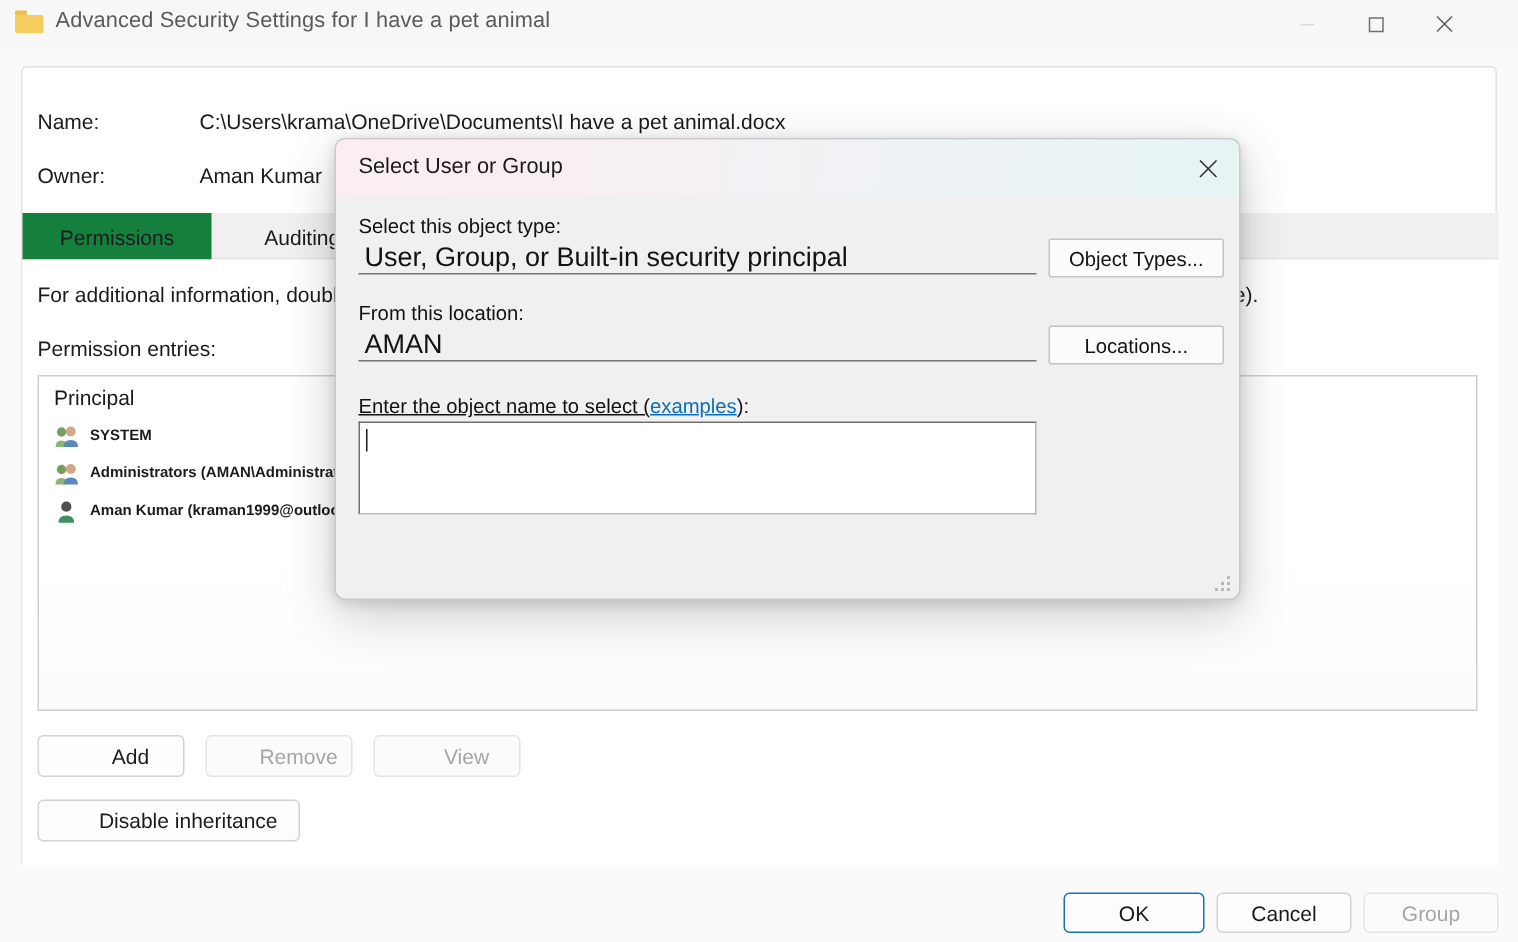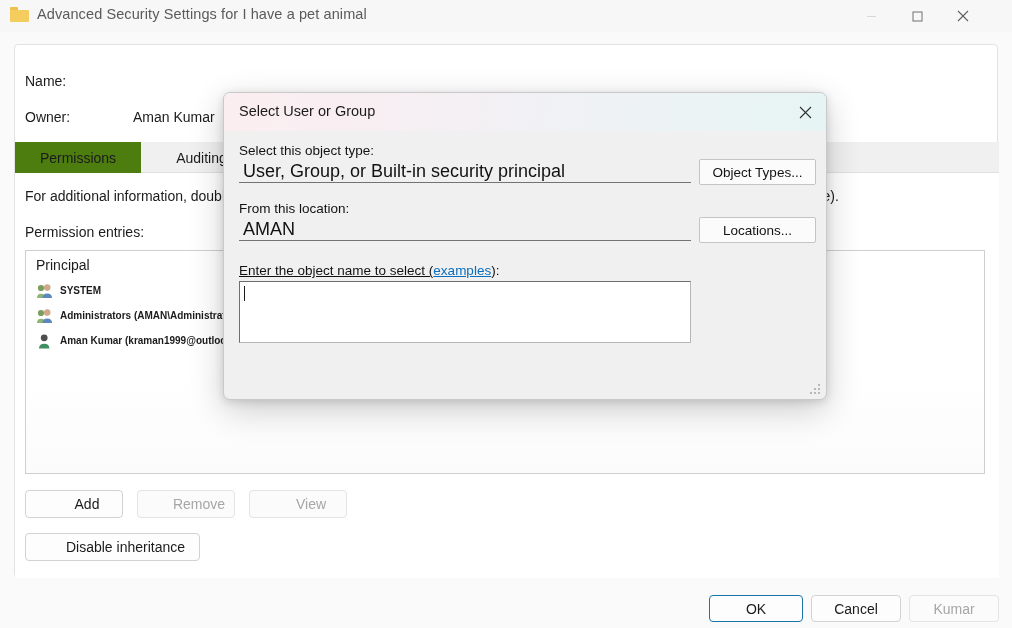--- a/index.html
+++ b/index.html
@@ -67,21 +67,21 @@
   #tabstrip {
     position: absolute; left: 0; top: 97px; width: 984px; height: 31px;
     background: #f0f0f0;
     border-bottom: 1px solid #e0e0e0;
   }
   .tab {
     position: absolute; top: 0; height: 31px;
     display: flex; align-items: center; justify-content: center;
     font-size: 14px; color: #1b1b1b;
   }
-  .tab.active { background: #4d7c0f; text-align: right; }
+  .tab.active { background: #15803d; text-align: right; }
   #tab-permissions { left: 0px; width: 126px; }
   #tab-auditing    { left: 126px; width: 121px; }
   #tab-effective   { left: 247px; width: 200px; }
 
   #tabbody {
     position: absolute; left: 0; top: 128px; width: 984px; height: 405px;
     background: #ffffff;
   }
   #info-text {
     position: absolute; left: 10px; top: 15px;
@@ -241,20 +241,21 @@
       <svg width="12" height="12" viewBox="0 0 12 12">
         <line x1="1" y1="1" x2="11" y2="11" stroke="#606060" stroke-width="1.1"></line>
         <line x1="11" y1="1" x2="1" y2="11" stroke="#606060" stroke-width="1.1"></line>
       </svg>
     </div>
   </div>
 
   <div id="panel">
 
     <div class="fieldrow" id="lbl-name">Name:</div>
+    <div class="fieldrow" id="val-name">C:\Users\krama\OneDrive\Documents\I have a pet animal.docx</div>
     <div class="fieldrow" id="lbl-owner">Owner:</div>
     <div class="fieldrow" id="val-owner">Aman Kumar</div>
     <div class="fieldrow" id="owner-change">Change</div>
 
     <div id="tabstrip">
       <div class="tab active" id="tab-permissions">
         <span>Permissions</span>
       </div>
       <div class="tab" id="tab-auditing">
         <span>Auditing</span>
@@ -317,21 +318,21 @@
     </div>
   </div>
 
   <div id="btn-ok">
     <span>OK</span>
   </div>
   <div id="btn-cancel">
     <span>Cancel</span>
   </div>
   <div id="btn-apply">
-    <span>Kumar</span>
+    <span>Group</span>
   </div>
 
   <div id="dialog">
     <div id="dlg-titlebar">
       <div id="dlg-title">Select User or Group</div>
       <div id="dlg-close">
         <svg width="13" height="13" viewBox="0 0 13 13">
           <line x1="1" y1="1" x2="12" y2="12" stroke="#303030" stroke-width="1.1"></line>
           <line x1="12" y1="1" x2="1" y2="12" stroke="#303030" stroke-width="1.1"></line>
         </svg>

